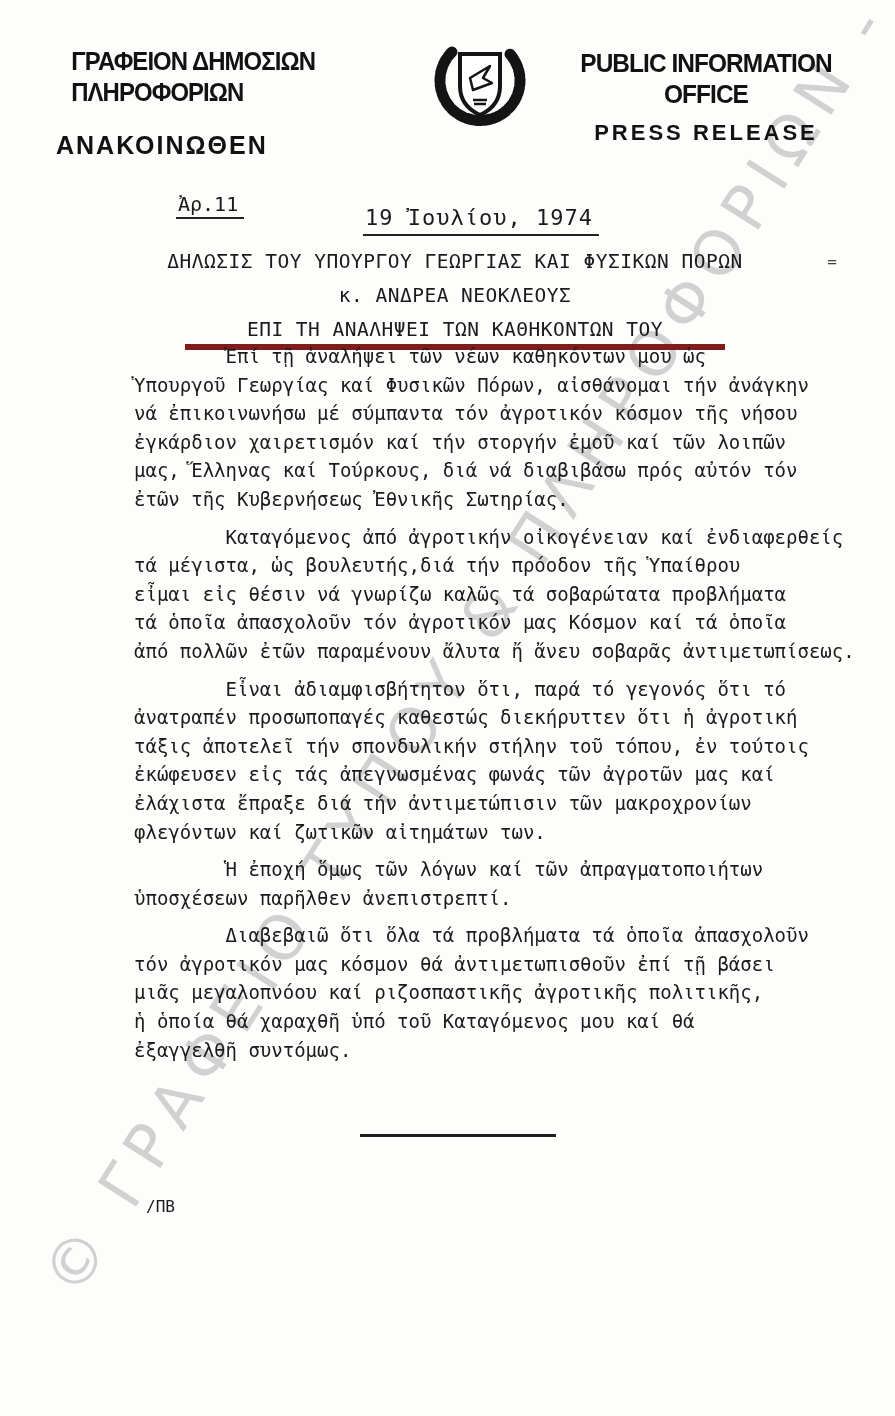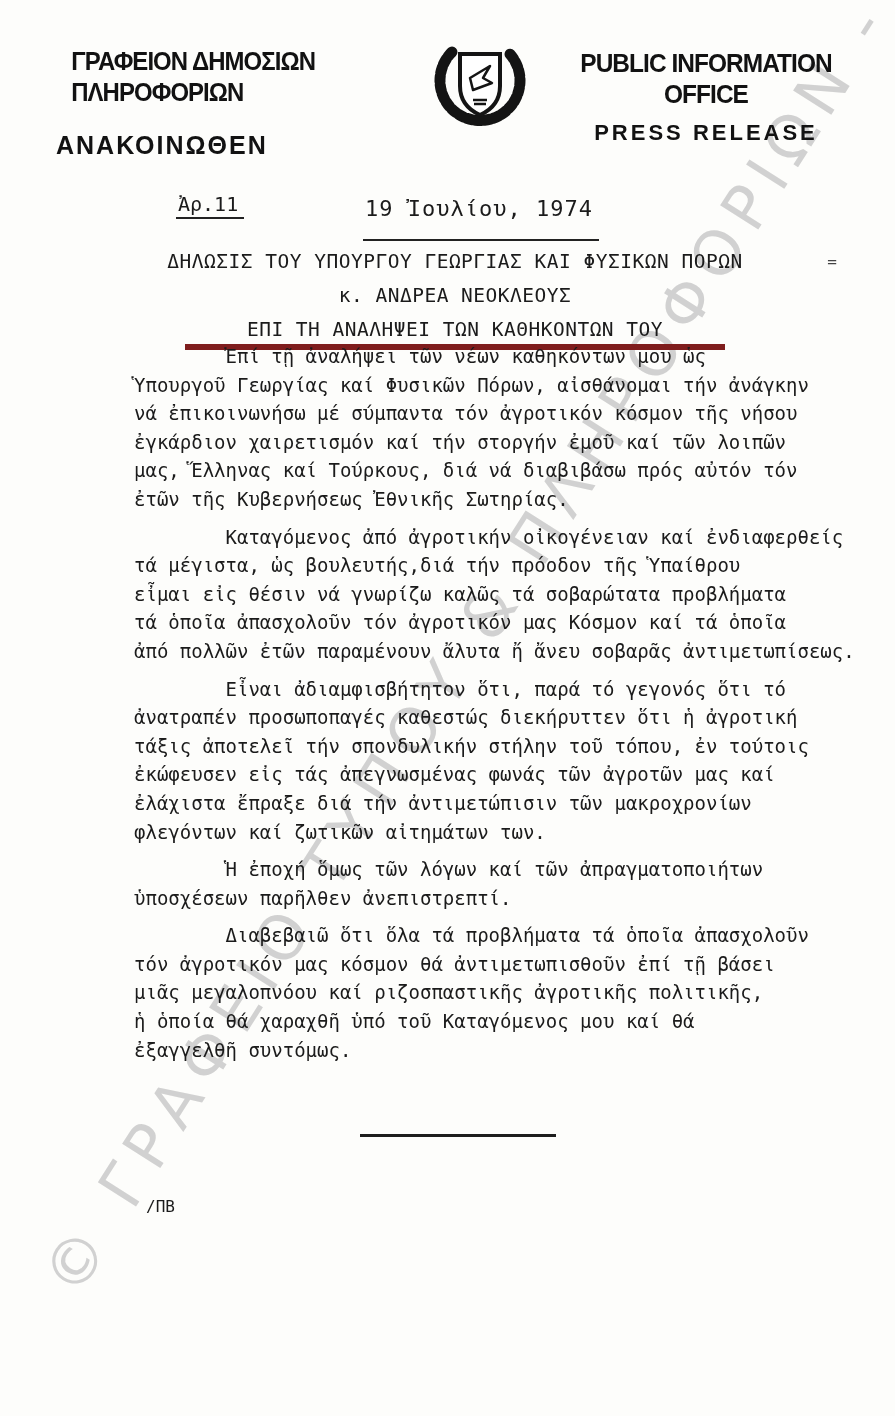--- a/index.html
+++ b/index.html
@@ -43,22 +43,22 @@
   }
   .hdr-right .l1{font-size:26px;letter-spacing:-1px;transform:scaleX(.94);transform-origin:center;}
   .hdr-right .l2{font-size:22px;letter-spacing:3px;margin-top:10px;}
   .emblem{position:absolute;left:428px;top:38px;width:104px;height:112px;}
   
   .doc-number{
     position:absolute;left:154px;top:192px;
     font-size:20px;border-bottom:2px solid #222;padding:0 6px 1px 2px;margin-left:22px;
   }
   .doc-date{
-    position:absolute;left:363px;top:196px;
-    font-size:22px;letter-spacing:1px;border-bottom:2px solid #222;padding:0 6px 18px 2px;
+    position:absolute;left:363px;top:205px;
+    font-size:22px;letter-spacing:1px;border-bottom:2px solid #222;padding:0 6px 4px 2px;
   }
   
   .title{
     position:absolute;left:0;top:250px;width:910px;text-align:center;
     font-size:19.5px;letter-spacing:.5px;color:#1b1b1b;
   }
   .title .t1{margin-bottom:11px;}
   .title .t2{margin-bottom:11px;}
   .title .t3 span{border-bottom:6px solid #7f1d1d;padding:0 62px 3px 62px;}
   .margin-mark{position:absolute;right:58px;top:252px;font-size:16px;color:#444;}

